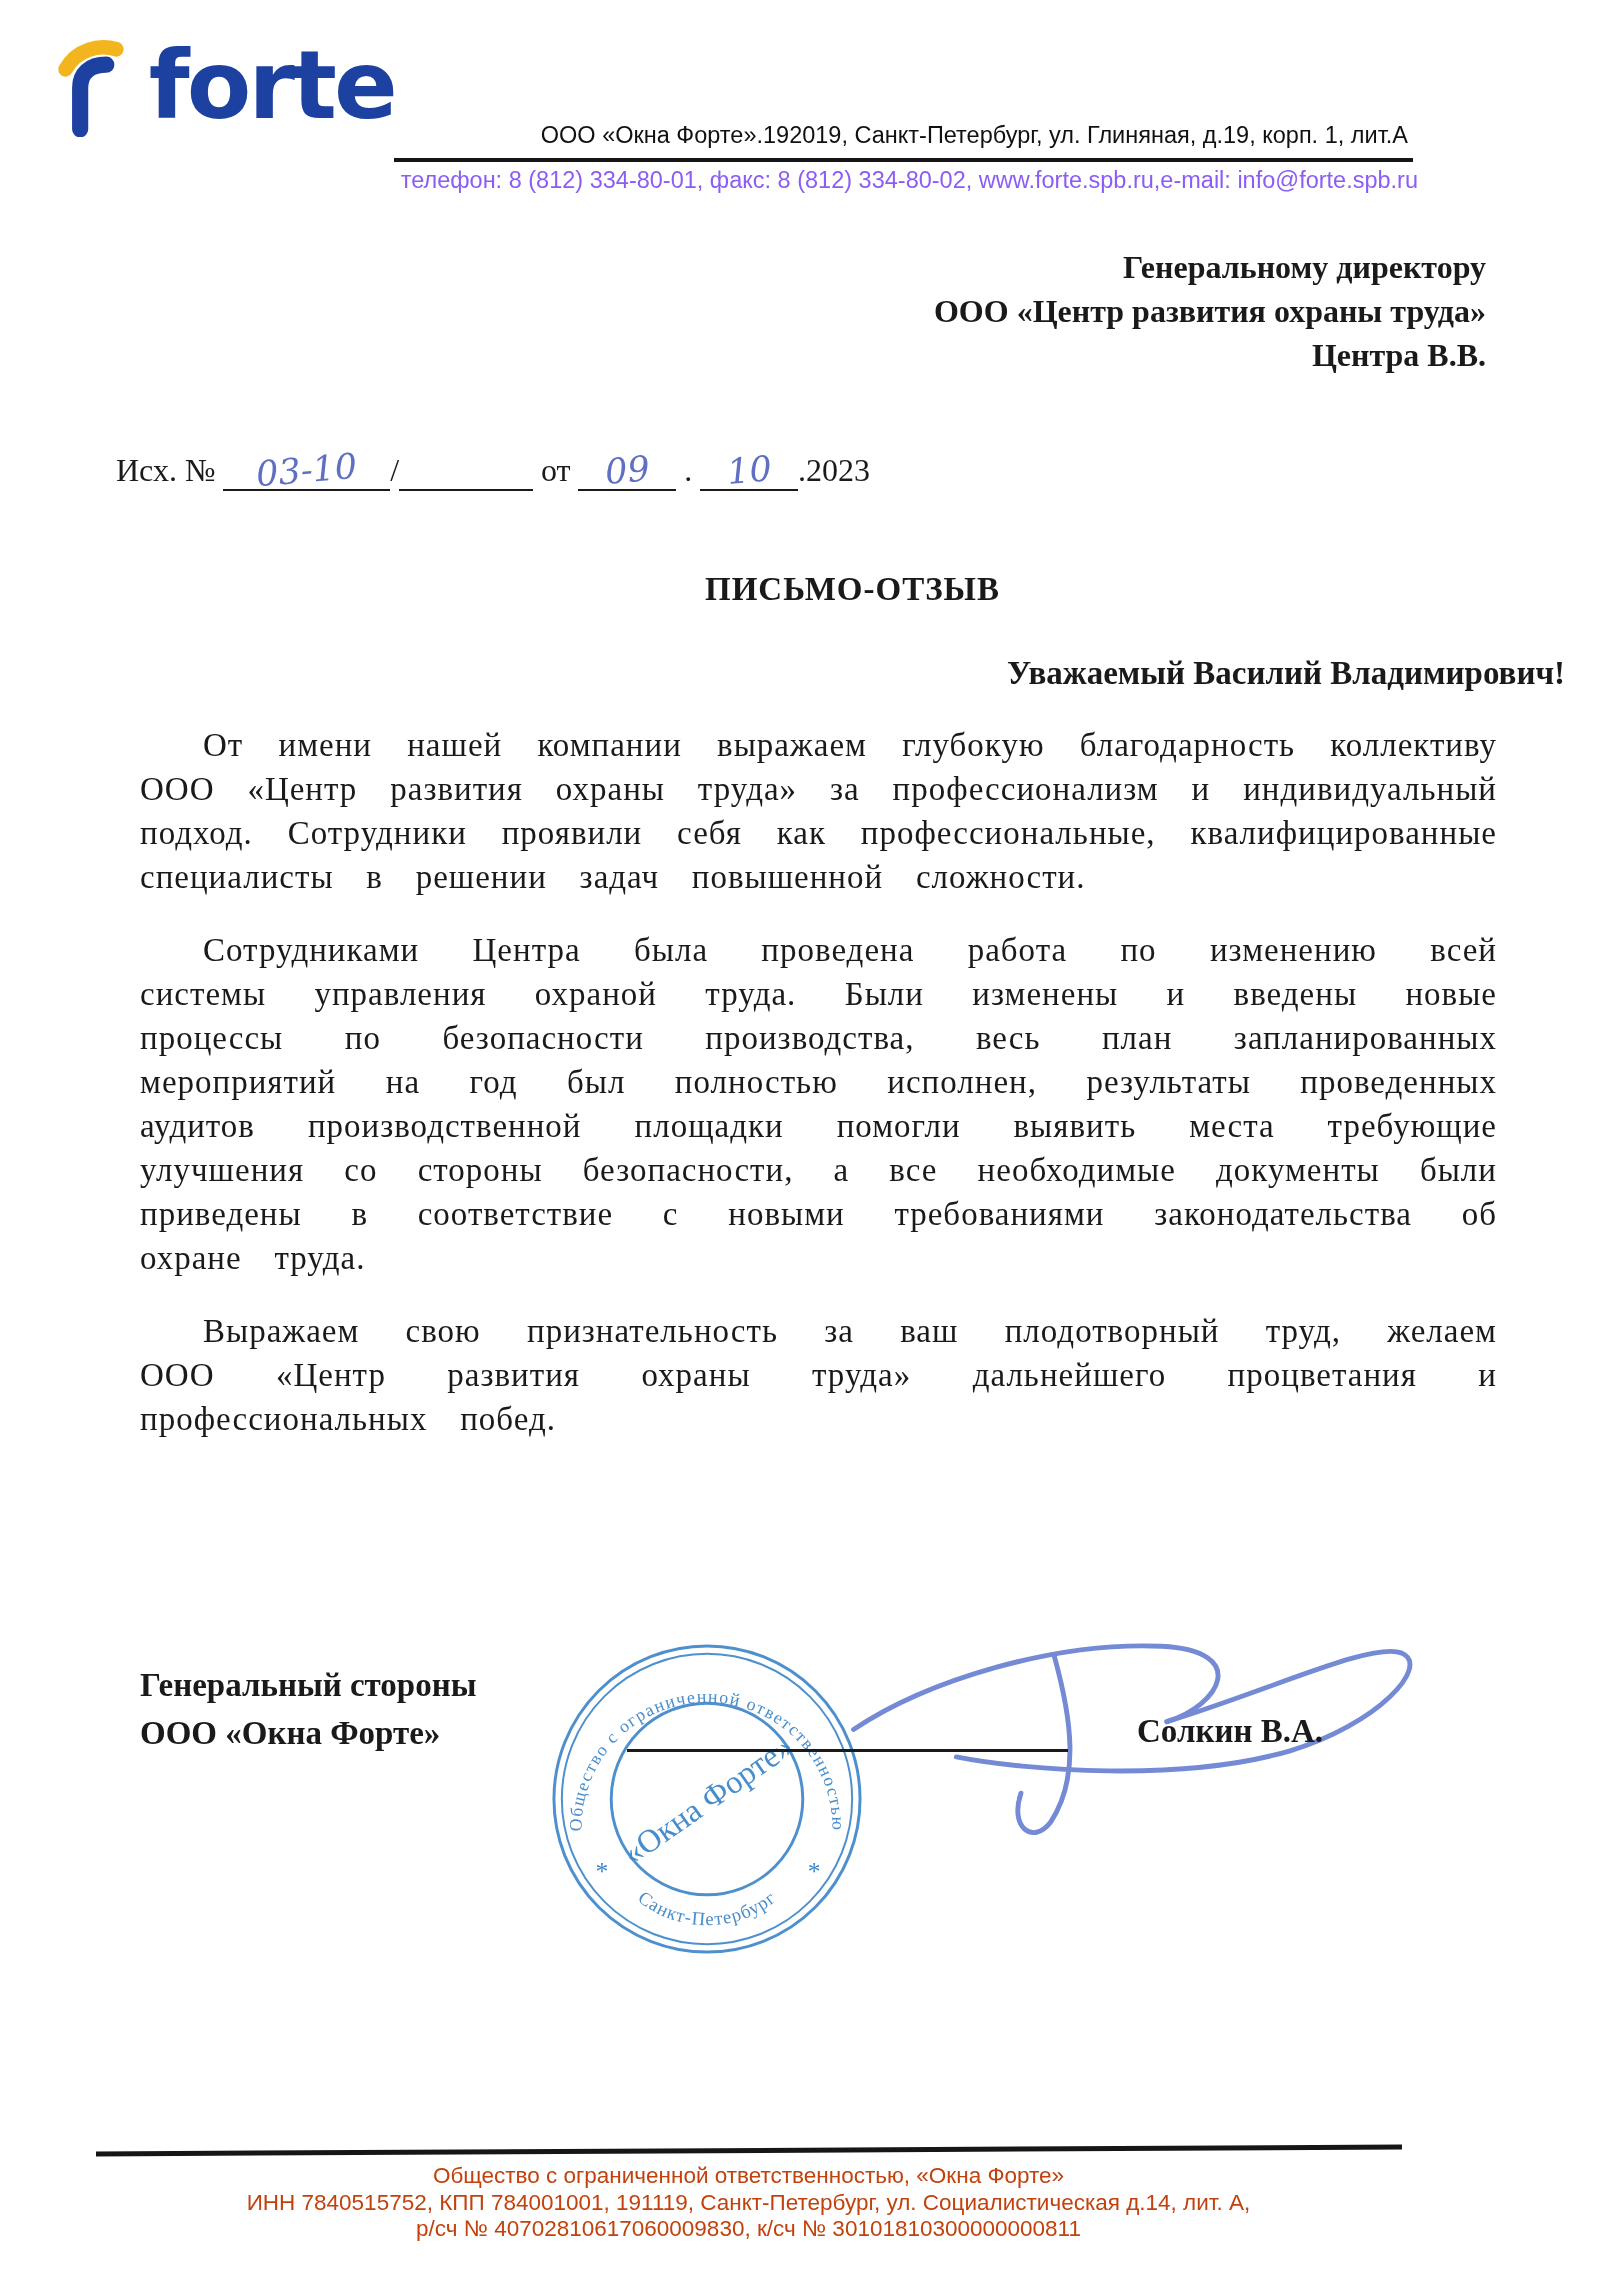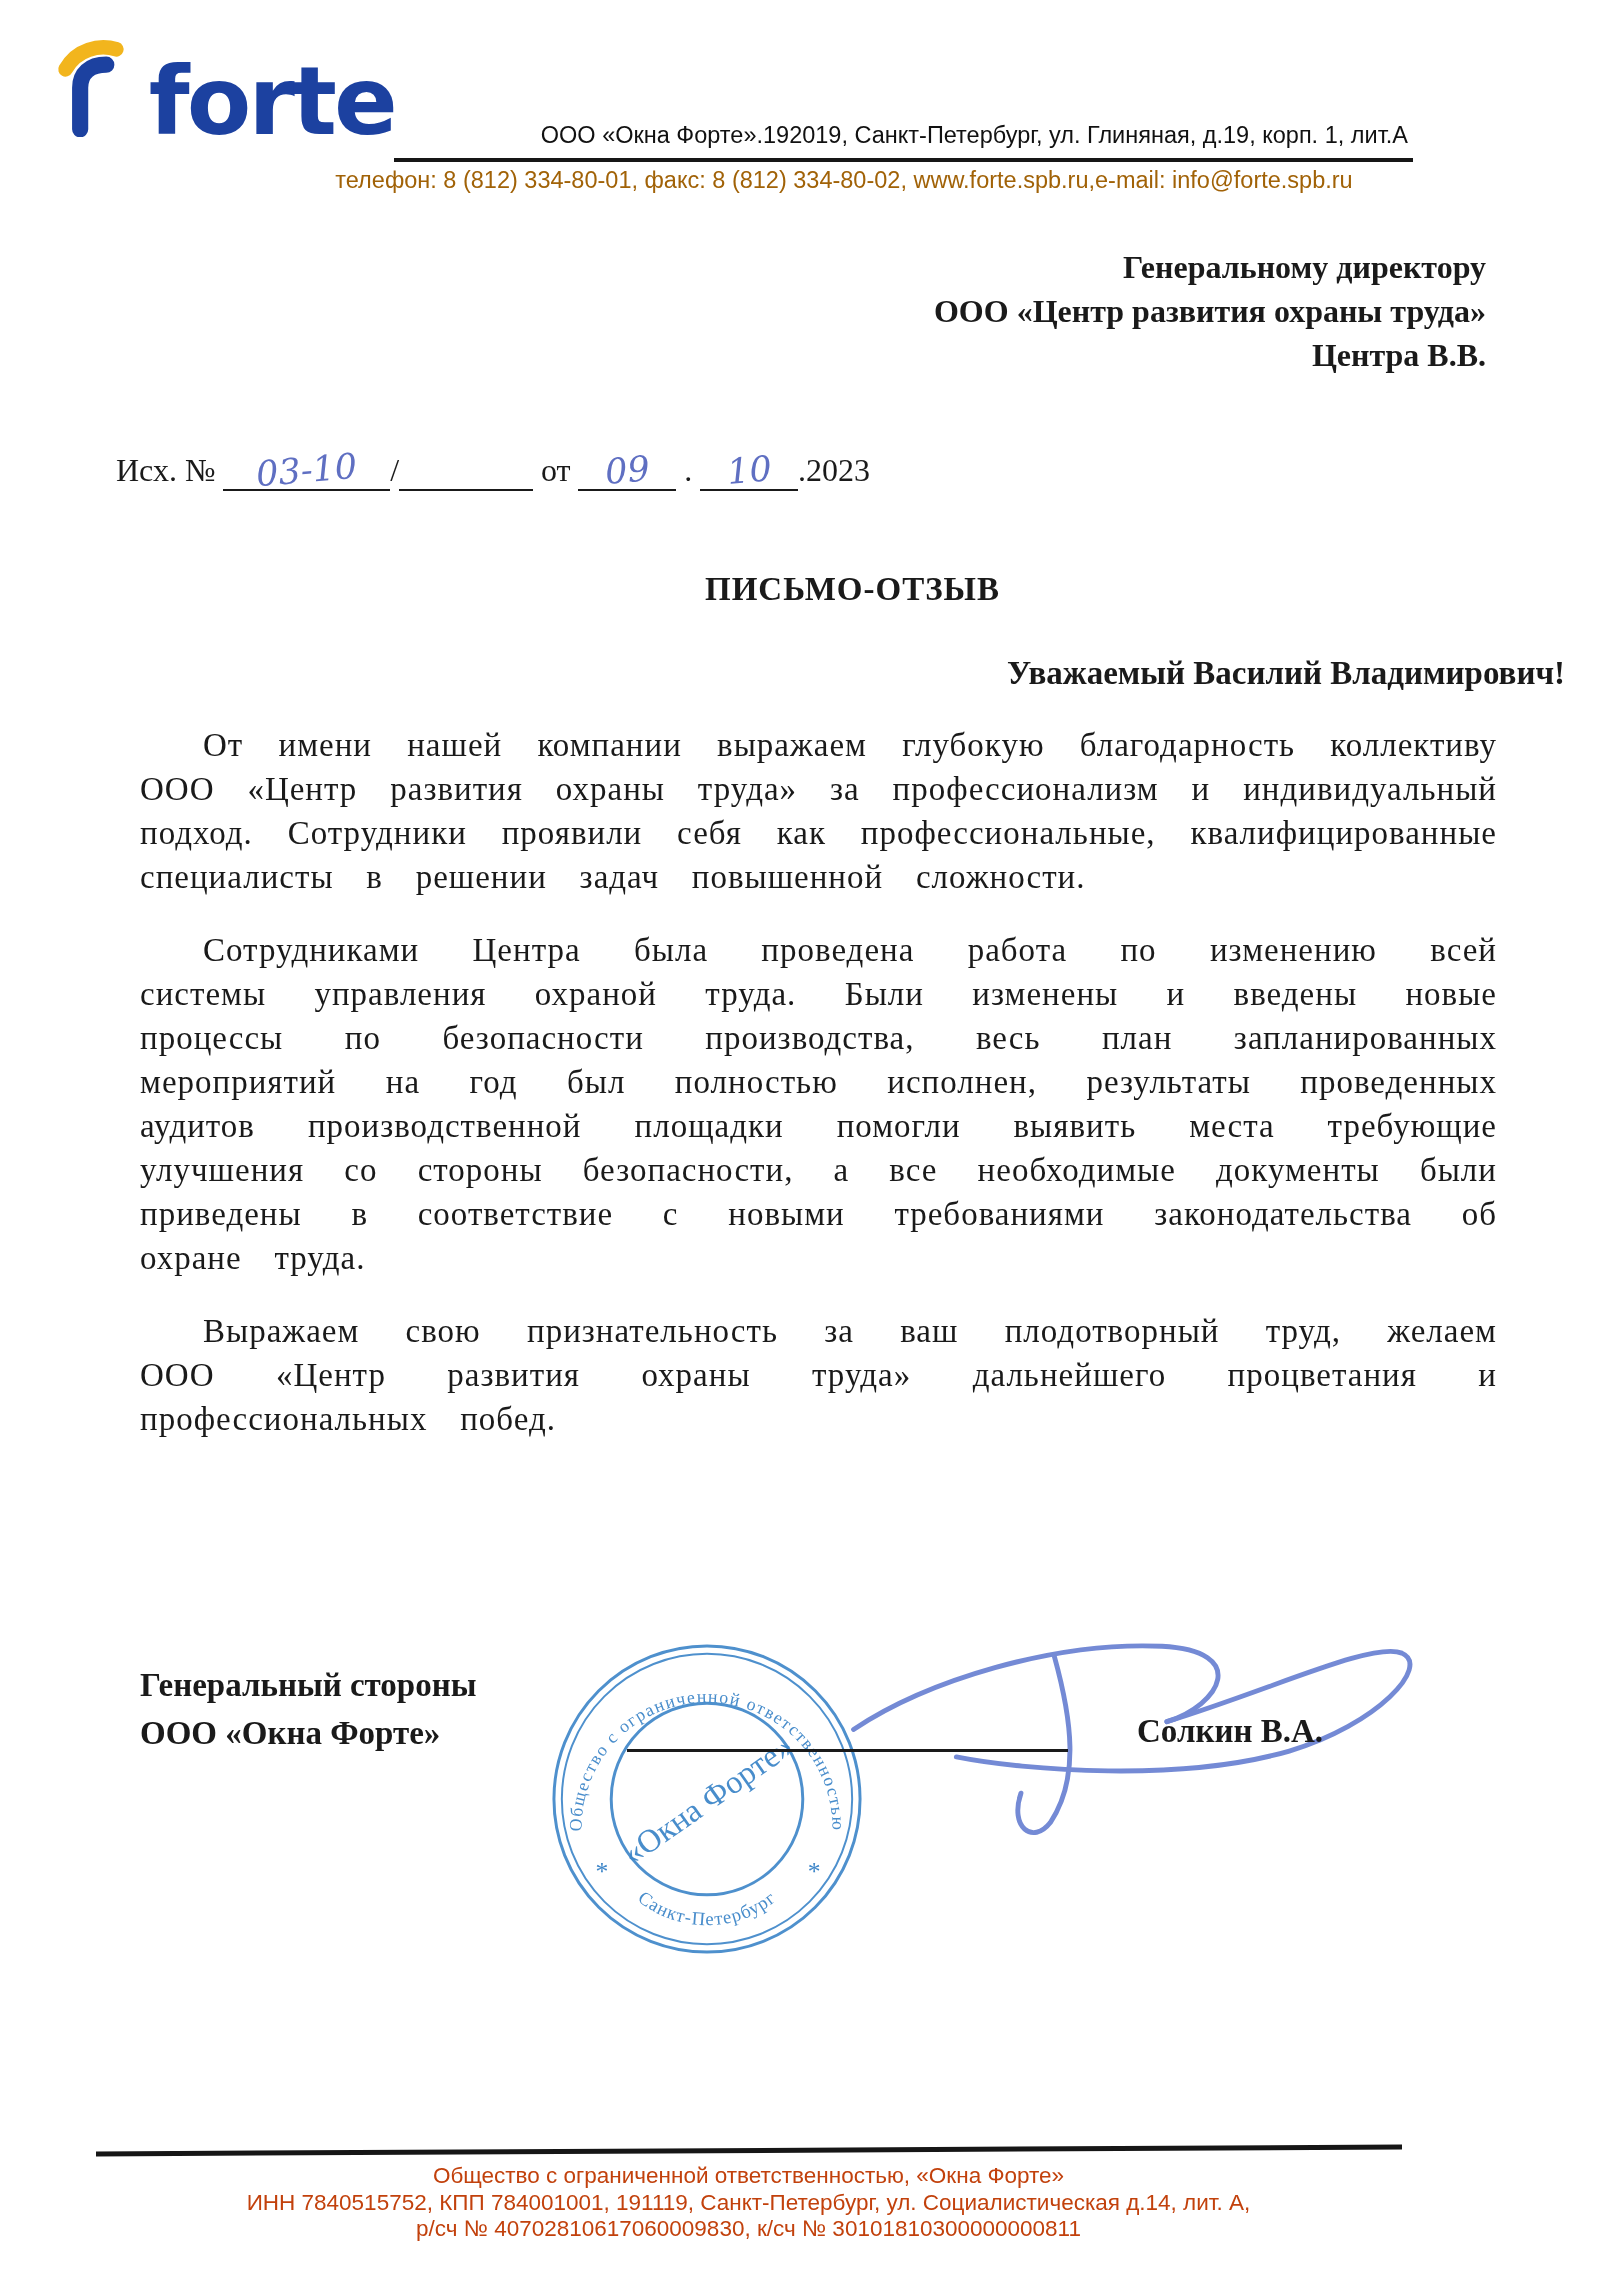--- a/index.html
+++ b/index.html
@@ -10,26 +10,26 @@
     margin:0 auto;
     overflow:hidden;
     font-family:"Liberation Serif", serif;
     color:#1a1a1a;
   }
   
   .logo{position:absolute;left:49px;top:37px;display:flex;align-items:flex-start;}
   .logo-word{
     font-family:"DejaVu Sans", sans-serif;
     font-weight:bold;font-size:94px;line-height:98px;
-    color:#1c41a0;letter-spacing:-2.9px;margin-left:9.8px;margin-top:16px;
+    color:#1c41a0;letter-spacing:-2.9px;margin-left:9.8px;
   }
   .addr1{position:absolute;left:294px;top:122px;width:1114px;text-align:right;
     font-family:"Liberation Sans", sans-serif;font-size:23.5px;color:#111;}
-  .addr2{position:absolute;left:287px;top:167px;width:1114px;text-align:center;
-    font-family:"Liberation Sans", sans-serif;font-size:23.5px;color:#a16207;}
+  .addr2{position:absolute;left:304px;top:167px;width:1114px;text-align:right;
+    font-family:"Liberation Sans", sans-serif;font-size:23.5px;color:#8b5cf6;}
   .header-rule{position:absolute;left:394px;top:158px;width:1019px;height:3.9px;background:#161616;}
   
   .recipient{position:absolute;left:784px;top:245px;width:702px;text-align:right;
     font-weight:bold;font-size:32px;line-height:44px;}
   
   .ref{position:absolute;left:116px;top:449px;font-size:32px;white-space:nowrap;}
   .slot{display:inline-block;border-bottom:2.9px solid #1a1a1a;text-align:center;
     vertical-align:baseline;padding:0 5.9px;}
   .hw{font-family:"DejaVu Serif", serif;font-style:italic;font-size:35px;
     color:#5f6fc2;display:inline-block;transform:rotate(-5deg) translateY(1px);}

